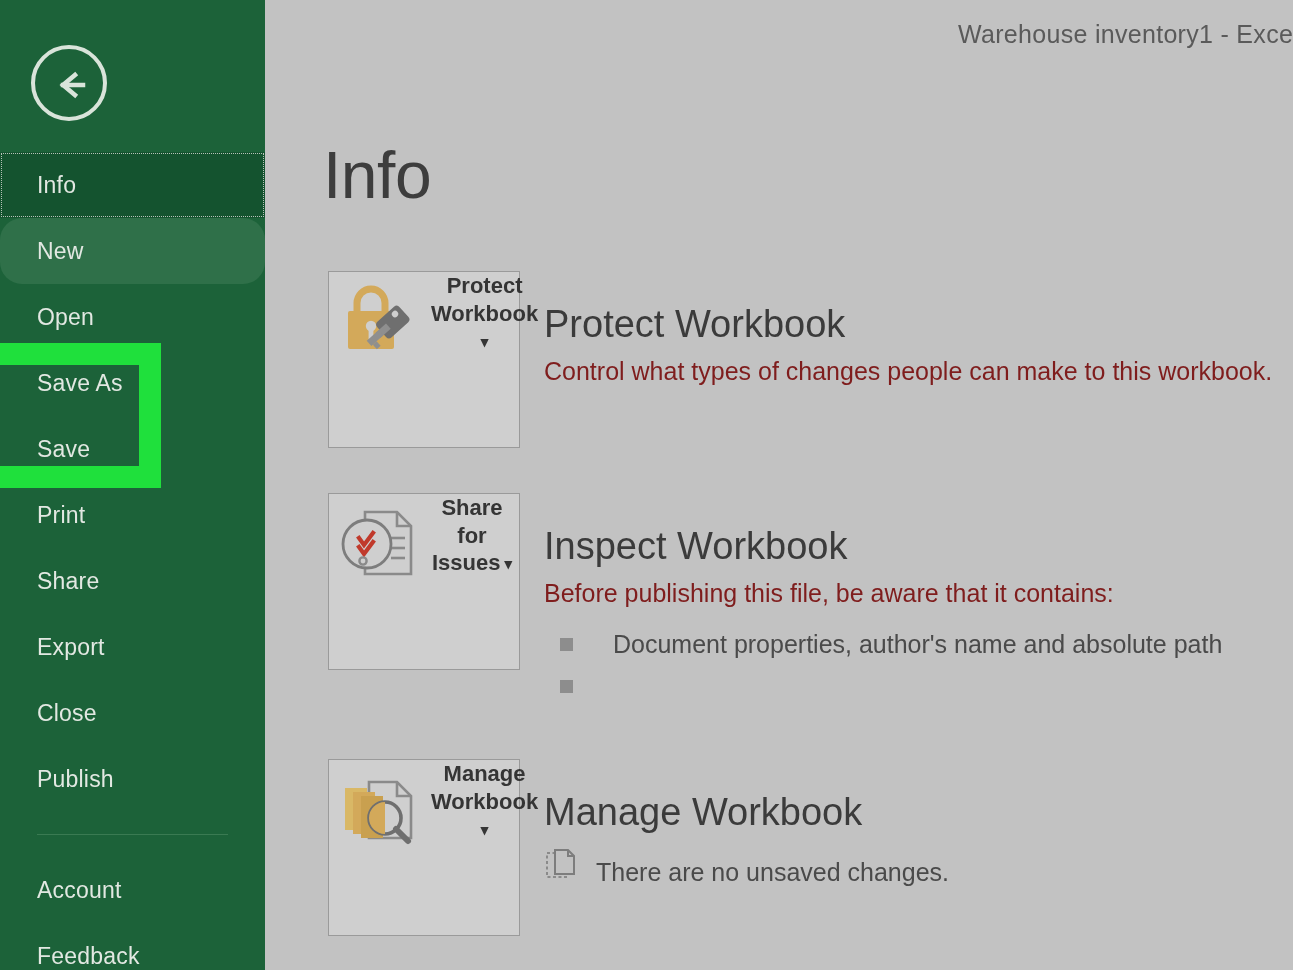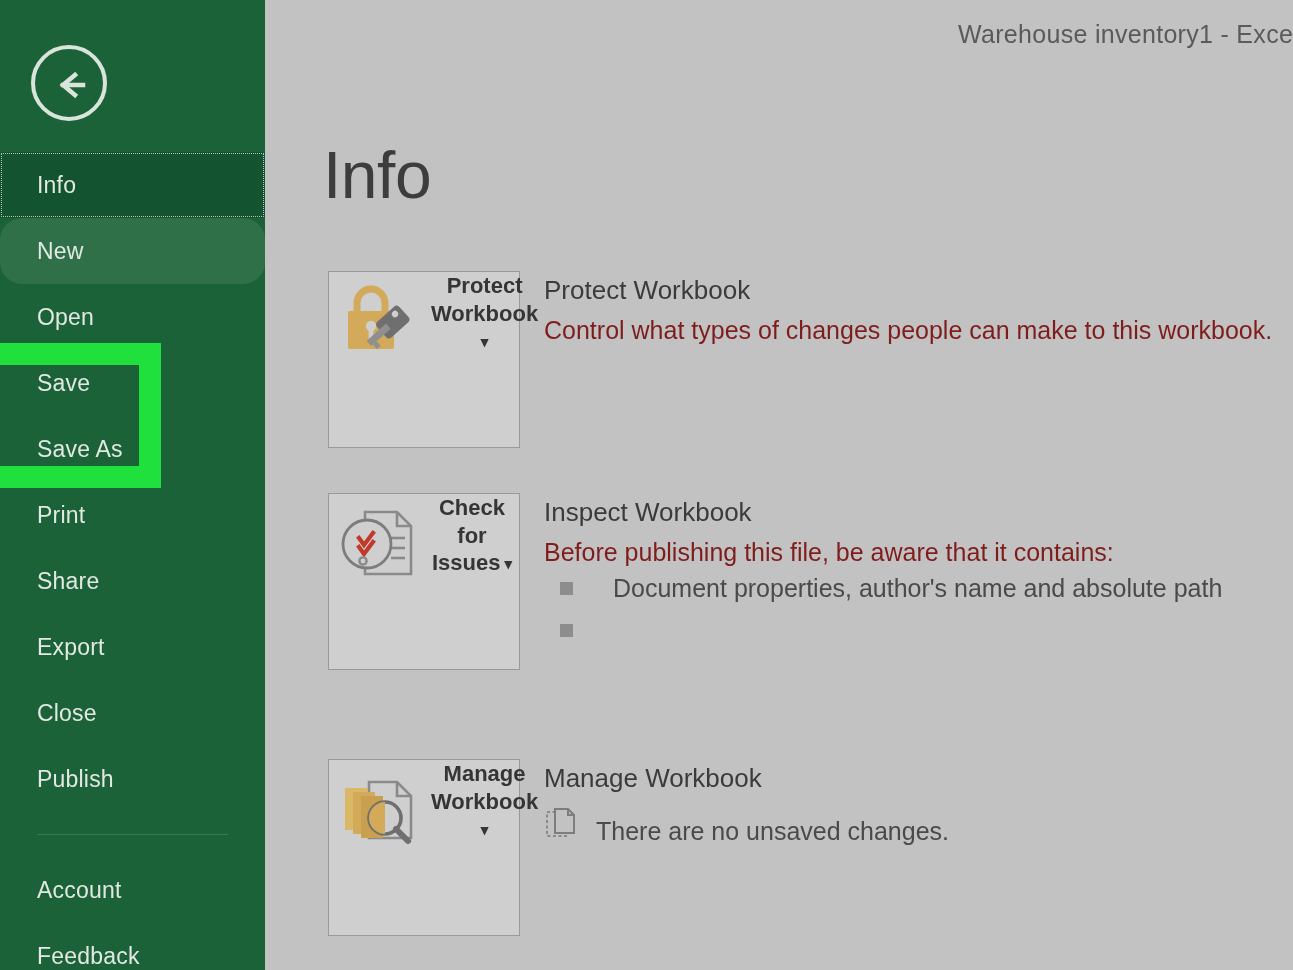--- a/index.html
+++ b/index.html
@@ -129,34 +129,35 @@
     font-size: 22px;
     font-weight: bold;
     color: #353535;
     line-height: 1.25;
     padding: 0 6px;
   }
   .caret { font-size: 15px; vertical-align: middle; }
 
   .section-body { margin-left: 24px; padding-top: 6px; }
   .section-heading {
-    font-size: 26px;
+    font-size: 38px;
     font-weight: 300;
     color: #3b3b3b;
     line-height: 1.05;
     white-space: nowrap;
+    margin-top: 28px;
   }
   .section-desc {
     margin-top: 12px;
     font-size: 25px;
     color: #7f1d1d;
     white-space: nowrap;
     font-weight: 300;
   }
-  ul.bullets { list-style: none; margin-top: 0; }
+  ul.bullets { list-style: none; margin-top: 16px; }
   ul.bullets li {
     display: flex;
     align-items: center;
     font-size: 25px;
     color: #4a4a4a;
     height: 42px;
     font-weight: 300;
     white-space: nowrap;
   }
   .bullet-sq {
@@ -197,24 +198,24 @@
       <div class="nav-item selected">
         <span>Info</span>
       </div>
       <div class="nav-item hover">
         <span>New</span>
       </div>
       <div class="nav-item">
         <span>Open</span>
       </div>
       <div class="nav-item">
+        <span>Save As</span>
+      </div>
+      <div class="nav-item">
         <span>Save</span>
-      </div>
-      <div class="nav-item">
-        <span>Save As</span>
       </div>
       <div class="nav-item">
         <span>Print</span>
       </div>
       <div class="nav-item">
         <span>Share</span>
       </div>
       <div class="nav-item">
         <span>Export</span>
       </div>
@@ -281,21 +282,21 @@
             <line x1="62" y1="36" x2="76" y2="36" stroke="#8a8a8a" stroke-width="2.6"></line>
             <line x1="62" y1="46" x2="76" y2="46" stroke="#8a8a8a" stroke-width="2.6"></line>
             <line x1="62" y1="56" x2="76" y2="56" stroke="#8a8a8a" stroke-width="2.6"></line>
             <circle cx="38" cy="42" r="24" fill="#cfcfcf" stroke="#7d7d7d" stroke-width="2.8"></circle>
             <path d="M30 36 L35 43 L44 31" fill="none" stroke="#c0392b" stroke-width="4.2" stroke-linecap="square"></path>
             <path d="M30 45 L35 52 L44 40" fill="none" stroke="#c0392b" stroke-width="4.2" stroke-linecap="square"></path>
             <circle cx="34" cy="59" r="3.6" fill="none" stroke="#8a8a8a" stroke-width="2.4"></circle>
           </svg>
         </div>
         <div class="card-label">
-          <div>Check for</div>
+          <div>Share for</div>
           <div><span>Issues</span><span class="caret"> ▾</span></div>
         </div>
       </div>
       <div class="section-body">
         <div class="section-heading">Inspect Workbook</div>
         <div class="section-desc">Before publishing this file, be aware that it contains:</div>
         <ul class="bullets">
           <li>
             <span class="bullet-sq"></span>
             <span>Document properties, author's name and absolute path</span>

